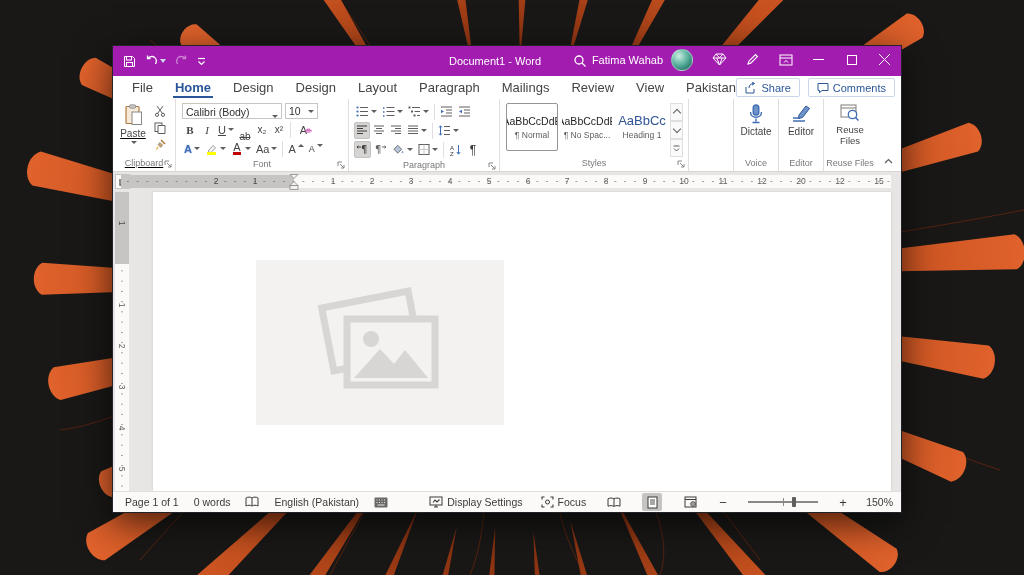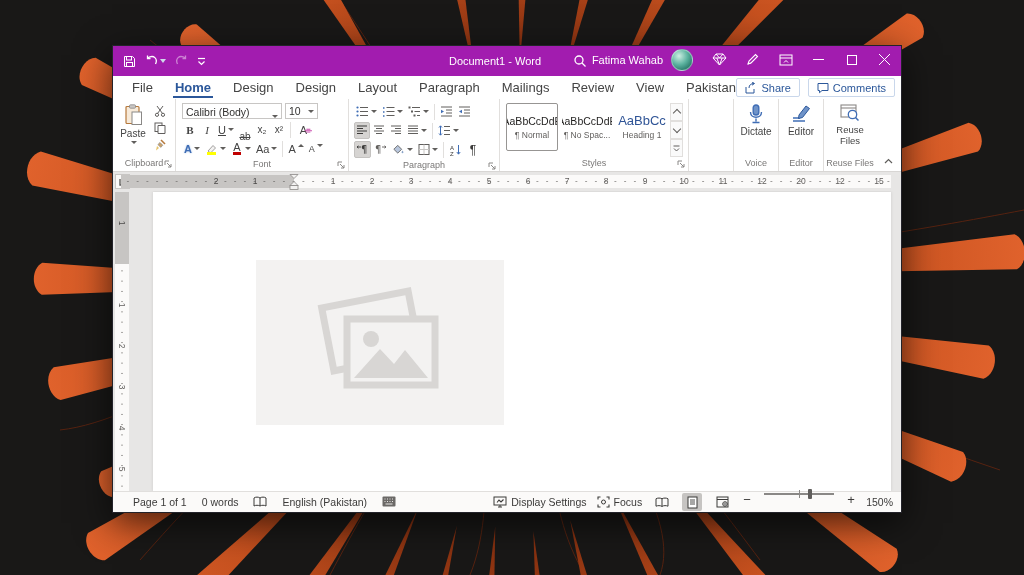--- a/index.html
+++ b/index.html
@@ -80,22 +80,22 @@
   .vruler{position:absolute;left:2px;top:1px;width:14px;bottom:0;background:#fbfaf9;
           background-image:radial-gradient(circle,#a09e9c .7px,transparent .8px);background-size:14px 10.25px;background-position:center 2px;}
   .vdark{position:absolute;left:0;top:0;width:14px;height:72px;background:#c7c5c3;}
   .vnum{position:absolute;left:0;width:14px;text-align:center;font-size:8.5px;color:#605e5c;transform:rotate(90deg);}
   .page{position:absolute;left:40px;top:1px;width:738px;bottom:0;background:#fff;box-shadow:0 0 3px rgba(0,0,0,.12);}
   .placeholder{position:absolute;left:103px;top:68px;width:248px;height:165px;background:#f3f2f1;
                display:flex;align-items:center;justify-content:center;}
   
   .statusbar{height:20px;background:#fbfaf9;border-top:1px solid #e1dfdd;flex:none;display:flex;align-items:center;
              font-size:10.5px;color:#3b3a39;position:relative;}
-  .sleft{display:flex;align-items:flex-start;gap:15px;margin-left:20px;}
-  .sright{position:absolute;right:8px;display:flex;gap:10px;padding-left:24px;}
+  .sleft{display:flex;align-items:center;gap:15px;margin-left:12px;}
+  .sright{position:absolute;right:8px;display:flex;align-items:center;gap:18px;padding-left:24px;}
   .sitem{display:flex;align-items:center;gap:4px;white-space:nowrap;}
   .viewbtn{width:20px;height:18px;display:flex;align-items:center;justify-content:center;border-radius:2px;}
   .viewbtn.sel{background:#c6c4c2;}
   .ztrack{width:70px;height:2px;background:#8a8886;position:relative;margin:0 2px;}
   .ztrack::before{content:"";position:absolute;left:50%;top:-3px;width:1px;height:8px;background:#8a8886;}
   .zthumb{position:absolute;left:62%;top:-4px;width:4px;height:10px;background:#605e5c;border-radius:1px;}
   .zbtn{font-size:13px;color:#3b3a39;line-height:1;width:10px;text-align:center;}
 </style>
 </head>
 <body>
@@ -261,21 +261,21 @@
         <svg width="12" height="12" viewBox="0 0 12 12" fill="none" stroke="#2b579a" stroke-width="1">
           <path d="M1,1.5 h10 v7 h-6 l-2.5,2.2 v-2.2 h-1.5 Z"></path>
         </svg>
         <span>Comments</span>
       </span>
     </div>
   </div>
 
   <div class="ribbon">
 
-    <div class="rgroup" style="width:62px;">
+    <div class="rgroup" style="width:62px;text-decoration:underline;">
       <div class="rcontent">
         <div class="bigbtn" style="width:34px;">
           <svg width="19" height="22" viewBox="0 0 19 22">
             <rect x="2" y="2.5" width="13" height="17" rx="1" fill="#f7ead9" stroke="#b6793c" stroke-width="1.2"></rect>
             <rect x="5.5" y="0.8" width="6" height="3.4" rx="1" fill="#c9c7c5" stroke="#8a8886" stroke-width=".8"></rect>
             <rect x="8" y="8" width="9.5" height="12.5" fill="#fff" stroke="#8a8886" stroke-width="1"></rect>
           </svg>
           <span>Paste</span>
           <span class="caret"></span>
         </div>

